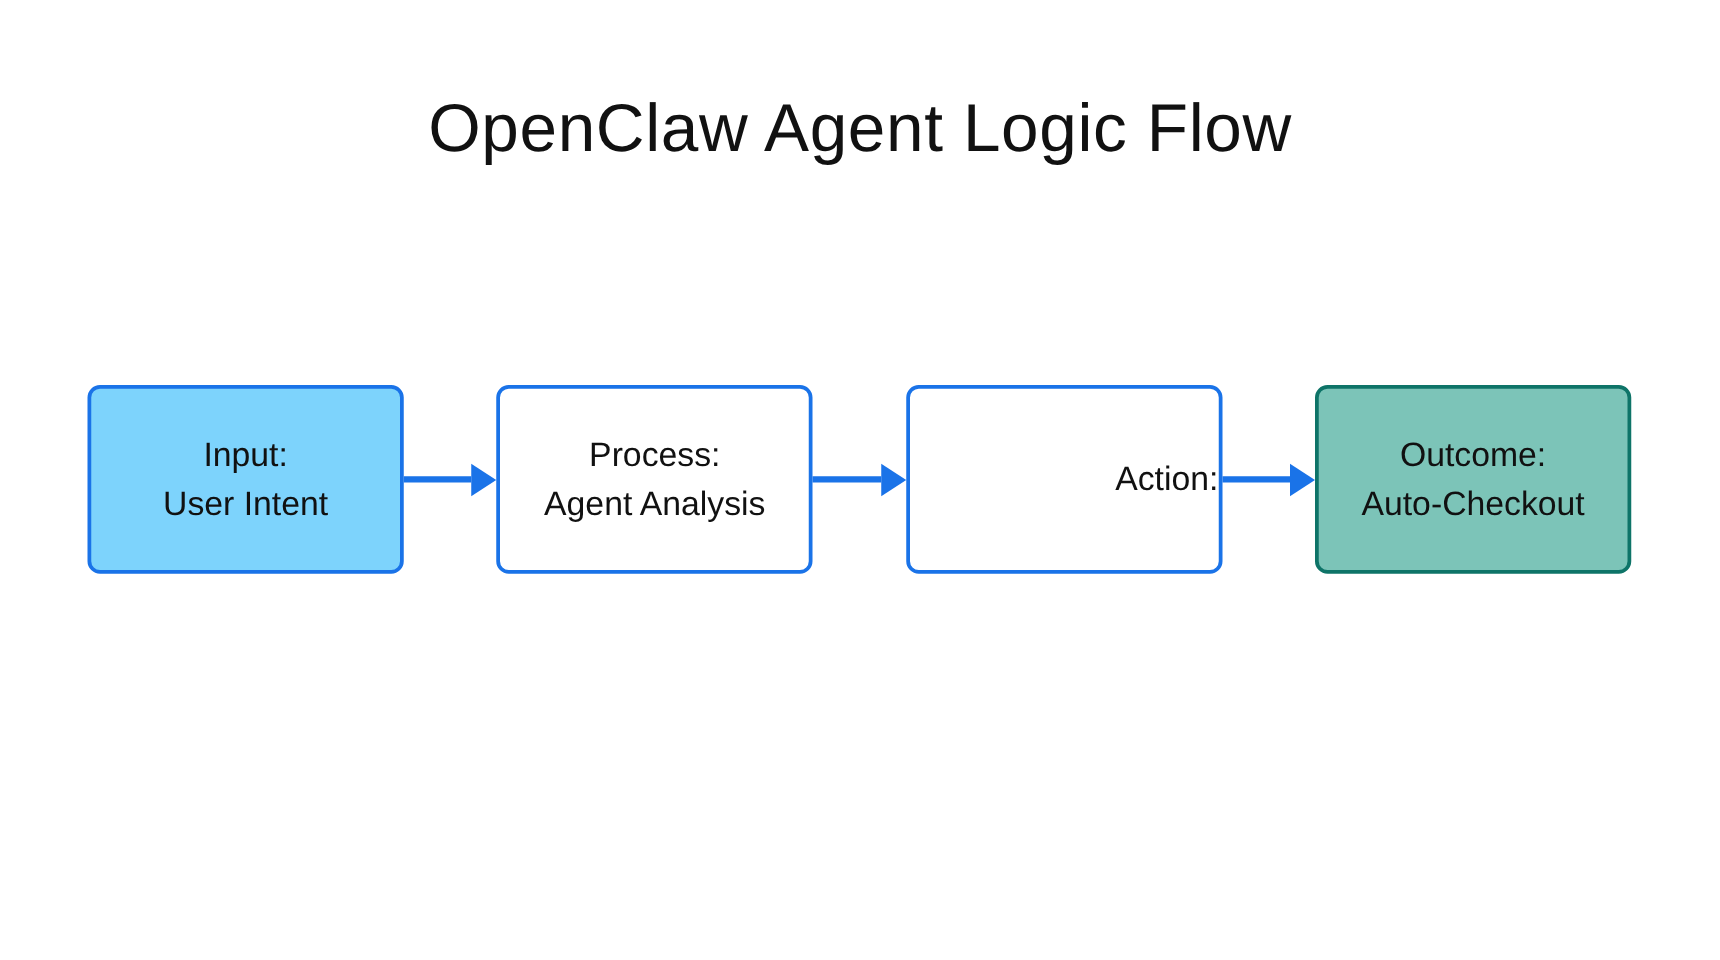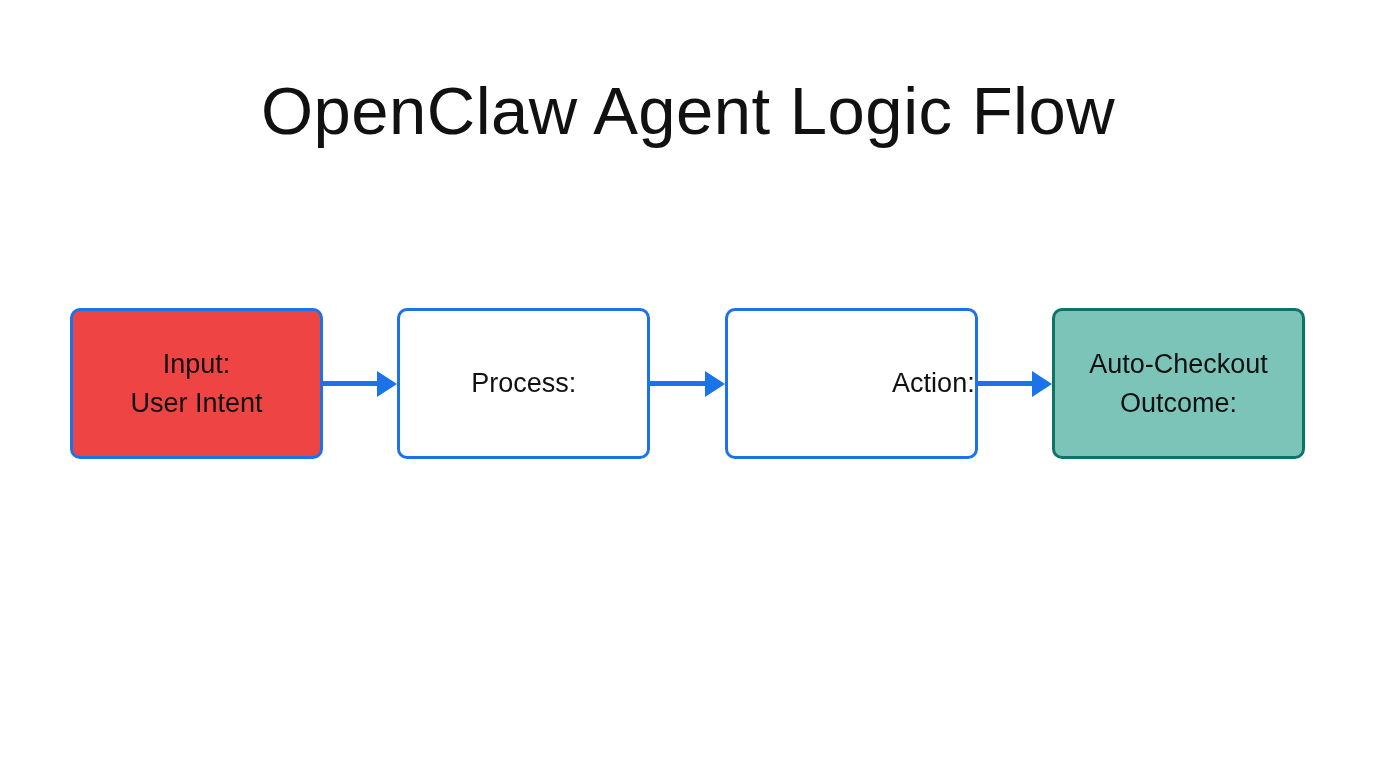--- a/index.html
+++ b/index.html
@@ -12,21 +12,21 @@
     height: 768px;
     background: #ffffff;
   }
 
   .diagram-title {
     position: absolute;
     top: 72px;
     left: 0;
     width: 100%;
     text-align: center;
-    font-size: 67px;
+    font-size: 54px;
     font-weight: 500;
     letter-spacing: 0.5px;
     color: #111111;
     white-space: nowrap;
   }
 
   .flow-row {
     position: absolute;
     top: 308px;
     left: 70px;
@@ -78,47 +78,48 @@
 </style>
 </head>
 <body>
 
 <div class="canvas">
 
   <div class="diagram-title">OpenClaw Agent Logic Flow</div>
 
   <div class="flow-row">
 
-    <div class="flow-node" style="background: #ef4444; border-color: rgb(26, 115, 232); color: rgb(17, 17, 17);">
+    <div class="flow-node" style="background: #7dd3fc; border-color: rgb(26, 115, 232); color: rgb(17, 17, 17);">
       <span>Input:</span>
       <span>User Intent</span>
     </div>
 
     <div class="flow-arrow">
       <div class="shaft" style="background: rgb(26, 115, 232);"></div>
       <div class="head" style="border-left-color: rgb(26, 115, 232);"></div>
     </div>
 
     <div class="flow-node" style="background: rgb(255, 255, 255); border-color: rgb(26, 115, 232); color: rgb(17, 17, 17);">
       <span>Process:</span>
+      <span>Agent Analysis</span>
     </div>
 
     <div class="flow-arrow">
       <div class="shaft" style="background: rgb(26, 115, 232);"></div>
       <div class="head" style="border-left-color: rgb(26, 115, 232);"></div>
     </div>
 
     <div class="flow-node" style="background: rgb(255, 255, 255); border-color: rgb(26, 115, 232); color: rgb(17, 17, 17); align-items: flex-end;">
       <span>Action:</span>
     </div>
 
     <div class="flow-arrow">
       <div class="shaft" style="background: rgb(26, 115, 232);"></div>
       <div class="head" style="border-left-color: rgb(26, 115, 232);"></div>
     </div>
 
     <div class="flow-node" style="background: rgb(124, 196, 184); border-color: rgb(14, 116, 104); color: rgb(17, 17, 17);">
+      <span>Outcome:</span>
       <span>Auto-Checkout</span>
-      <span>Outcome:</span>
     </div>
 
   </div>
 </div>
 
 </body></html>

